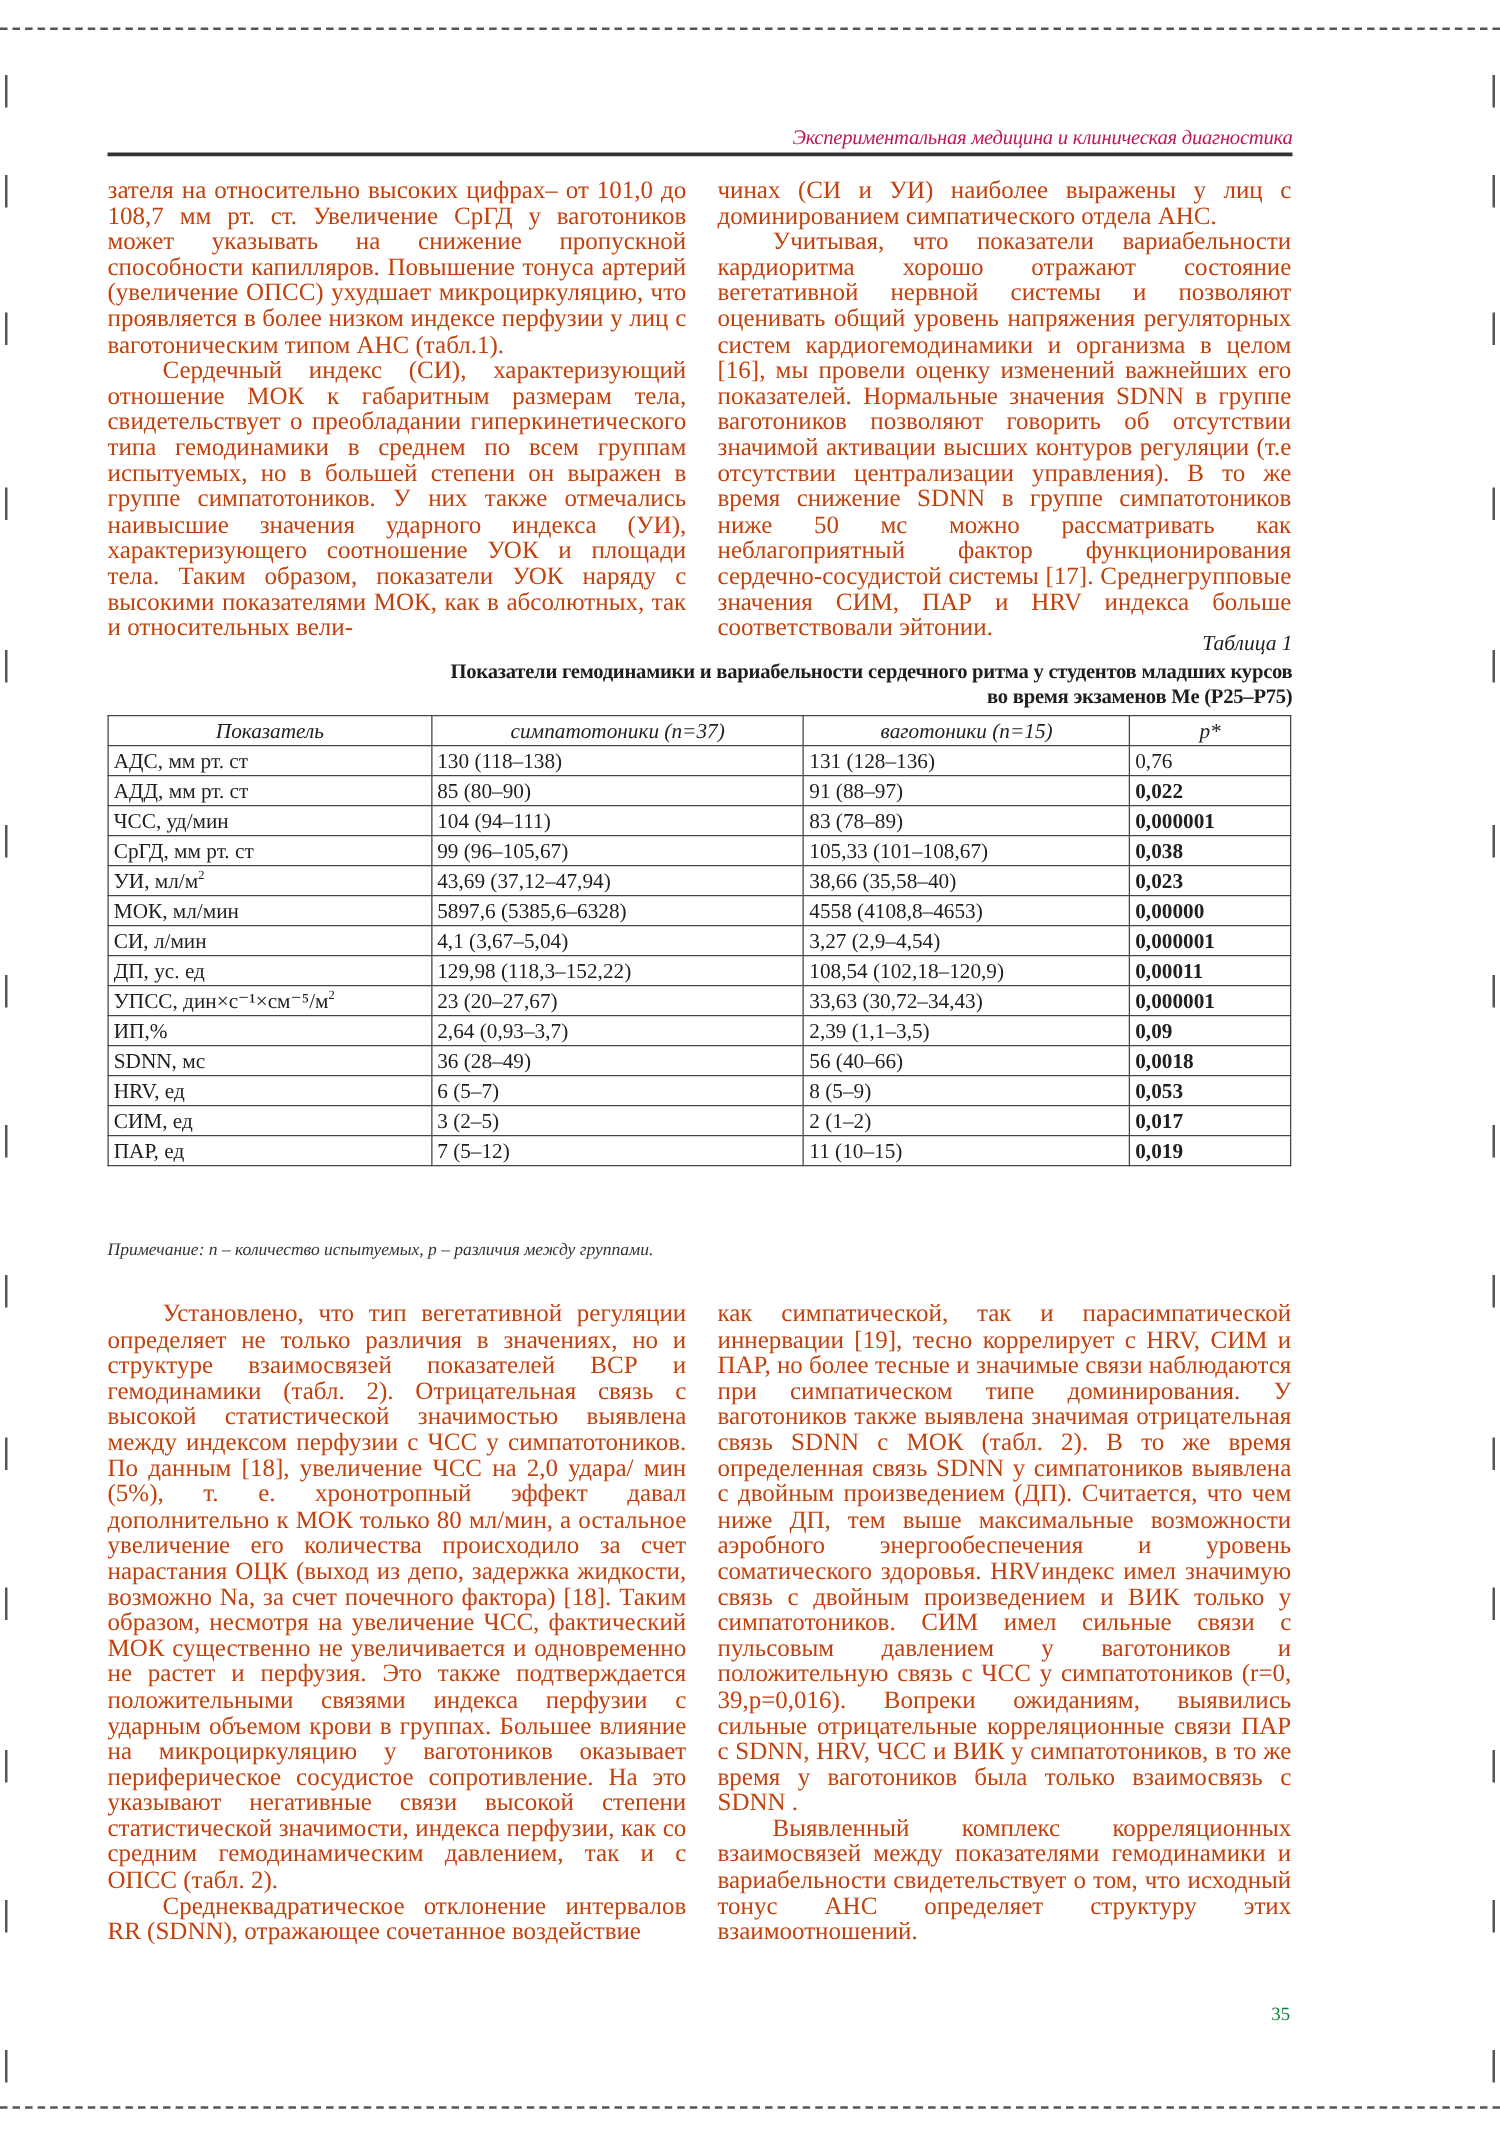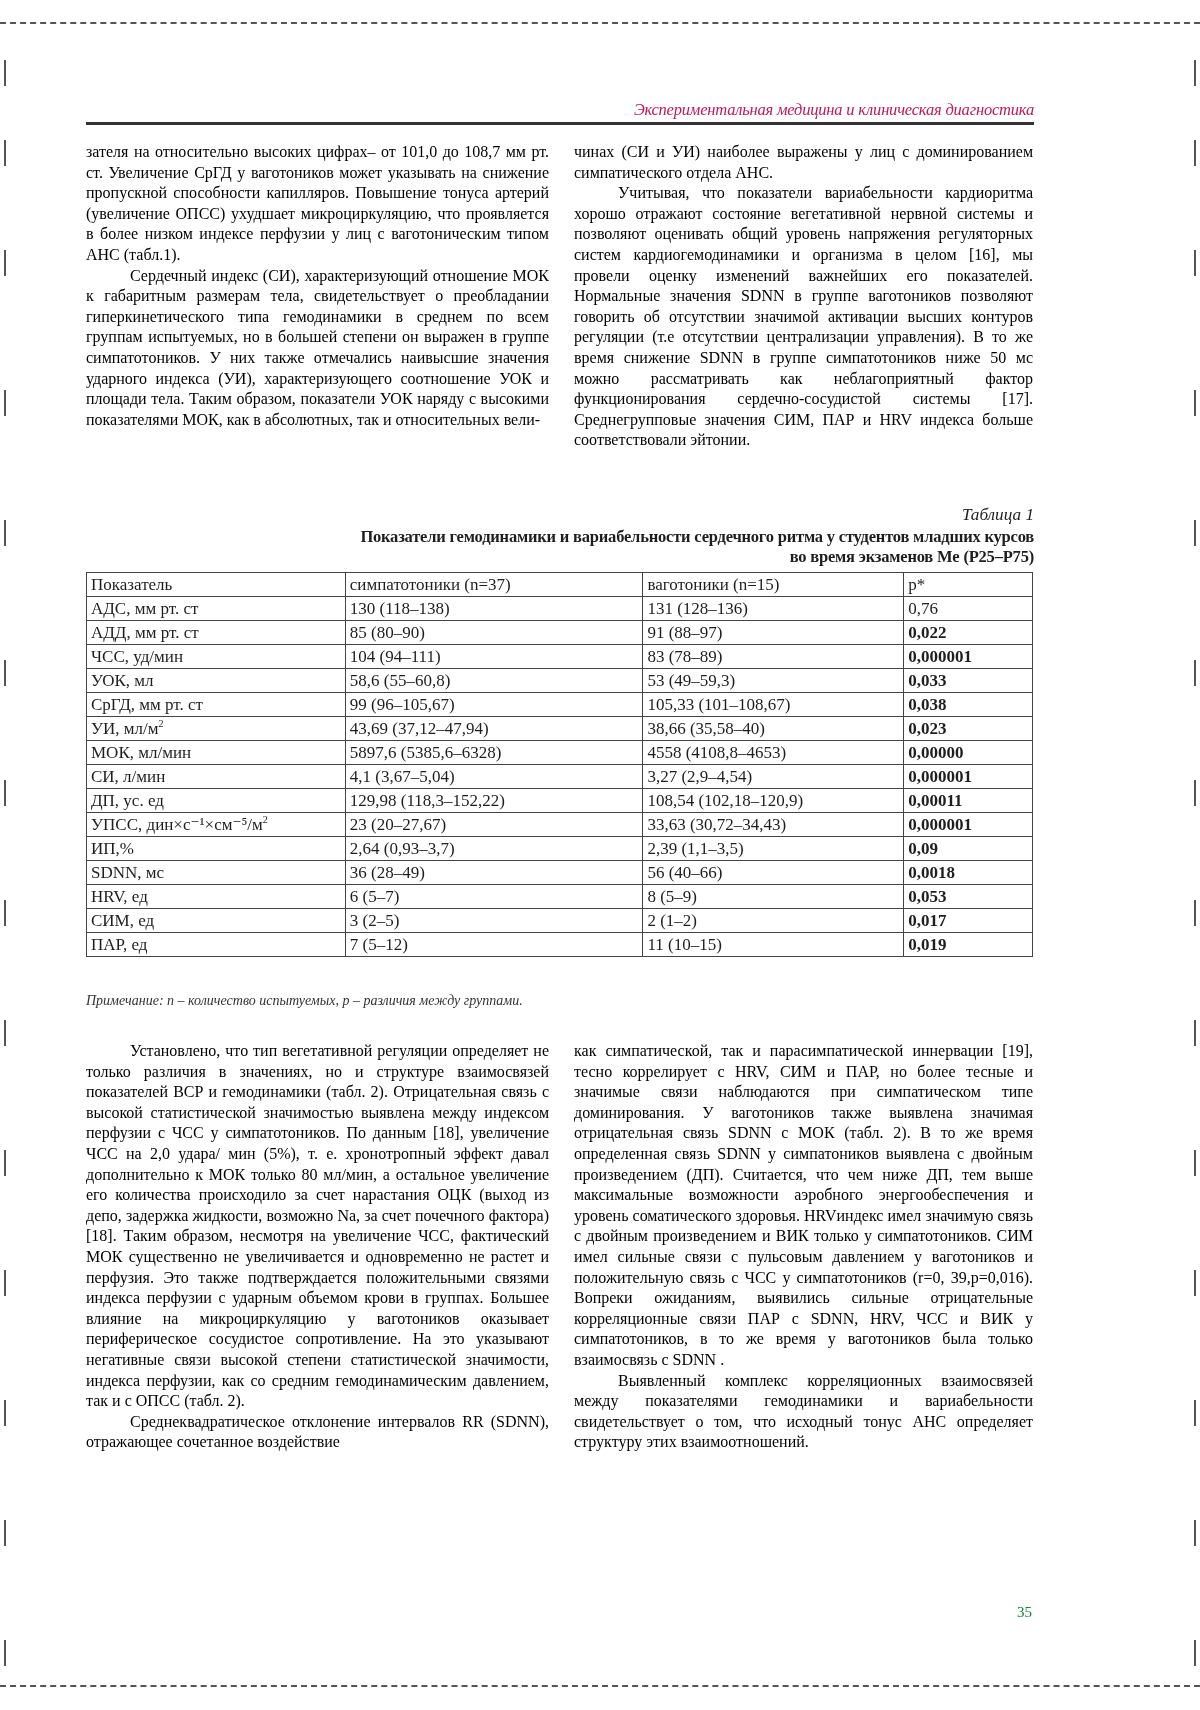--- a/index.html
+++ b/index.html
@@ -10,37 +10,37 @@
   .dash-h { position: absolute; left: 0; width: 1200px; height: 0;
             border-top: 2px dashed #555; }
   .dash-top { top: 22px; }
   .dash-bot { top: 1685px; }
   .vbar { position: absolute; width: 2px; height: 26px; background: #555; }
 
   .running-head { position: absolute; top: 100px; right: 166px;
                   font-style: italic; font-size: 16.5px; letter-spacing: -0.2px; color: #be185d; }
   .head-rule { position: absolute; top: 122px; left: 86px; width: 948px; height: 3px; background: #333; }
 
-  .col { position: absolute; font-size: 16px; line-height: 20.6px; text-align: justify; color: #000000; }
+  .col { position: absolute; font-size: 20px; line-height: 20.6px; text-align: justify; color: #c2410c; }
   .col p { margin: 0; }
   .col p.indent { text-indent: 44px; }
   .col-l-top { left: 86px; top: 142px; width: 463px; }
   .col-r-top { left: 574px; top: 142px; width: 459px; }
   .col-l-bot { left: 86px; top: 1041px; width: 463px; }
   .col-r-bot { left: 574px; top: 1041px; width: 459px; font-family: Liberation Serif, serif; }
 
   .table-label { position: absolute; top: 505px; right: 166px; font-style: italic; font-size: 17.2px; }
   .table-title { position: absolute; top: 527px; left: 86px; width: 948px; text-align: right;
                  font-weight: bold; font-size: 16.5px; line-height: 20px; letter-spacing: -0.2px; }
 
   table.data { position: absolute; top: 572px; left: 86px; width: 947px; border-collapse: collapse;
                font-size: 17px; }
   table.data td, table.data th { border: 1.5px solid #444; padding: 0 4px; height: 23px;
                font-weight: normal; text-align: left; white-space: nowrap; line-height: 22px; }
-  table.data th { text-align: left; }
+  table.data th { text-align: center; font-style: italic; }
   table.data td.pval.sig { font-weight: bold; }
   table.data col.c1 { width: 259px; }
   table.data col.c2 { width: 298px; }
   table.data col.c3 { width: 261px; }
   table.data col.c4 { width: 129px; }
   sup { font-size: 10px; line-height: 0; }
 
   .table-note { position: absolute; top: 993px; left: 86px; font-style: italic; font-size: 14px; color: #333; }
 
   .page-num { position: absolute; top: 1604px; left: 1017px; font-size: 15px; color: #15803d; }
@@ -127,26 +127,20 @@
         <td><span>91 (88–97)</span></td>
         <td class="pval sig"><span>0,022</span></td>
       </tr>
       <tr>
         <td><span>ЧСС, уд/мин</span></td>
         <td><span>104 (94–111)</span></td>
         <td><span>83 (78–89)</span></td>
         <td class="pval sig"><span>0,000001</span></td>
       </tr>
       <tr>
-        <td><span>УОК, мл</span></td>
-        <td><span>58,6 (55–60,8)</span></td>
-        <td><span>53 (49–59,3)</span></td>
-        <td class="pval sig"><span>0,033</span></td>
-      </tr>
-      <tr>
         <td><span>СрГД, мм рт. ст</span></td>
         <td><span>99 (96–105,67)</span></td>
         <td><span>105,33 (101–108,67)</span></td>
         <td class="pval sig"><span>0,038</span></td>
       </tr>
       <tr>
         <td><span>УИ, мл/м</span><sup>2</sup></td>
         <td><span>43,69 (37,12–47,94)</span></td>
         <td><span>38,66 (35,58–40)</span></td>
         <td class="pval sig"><span>0,023</span></td>

